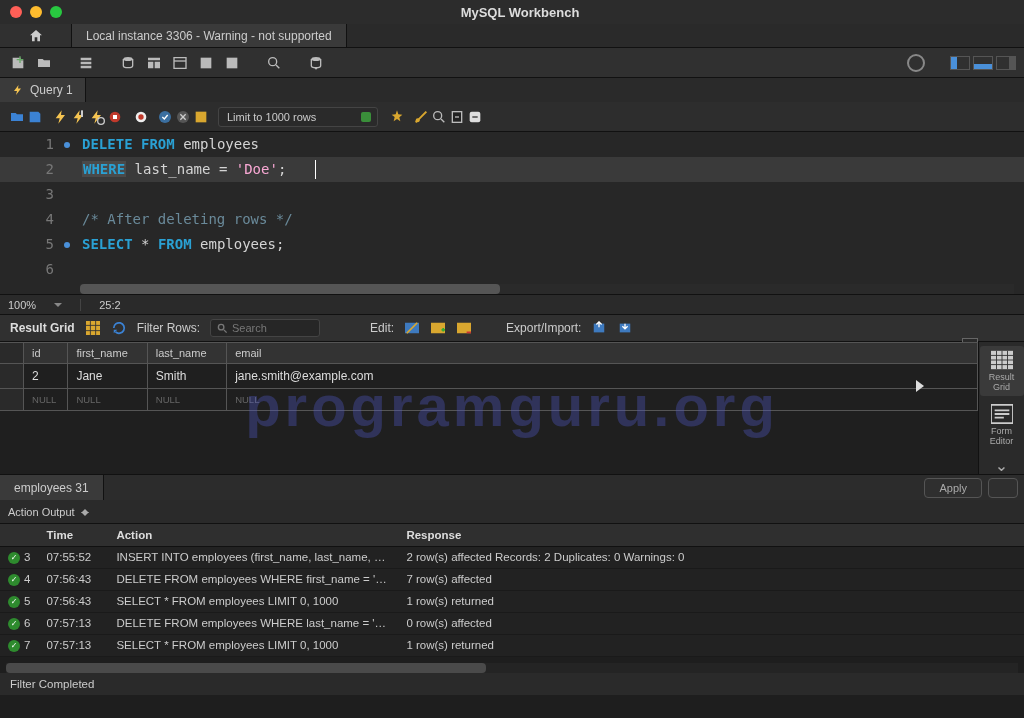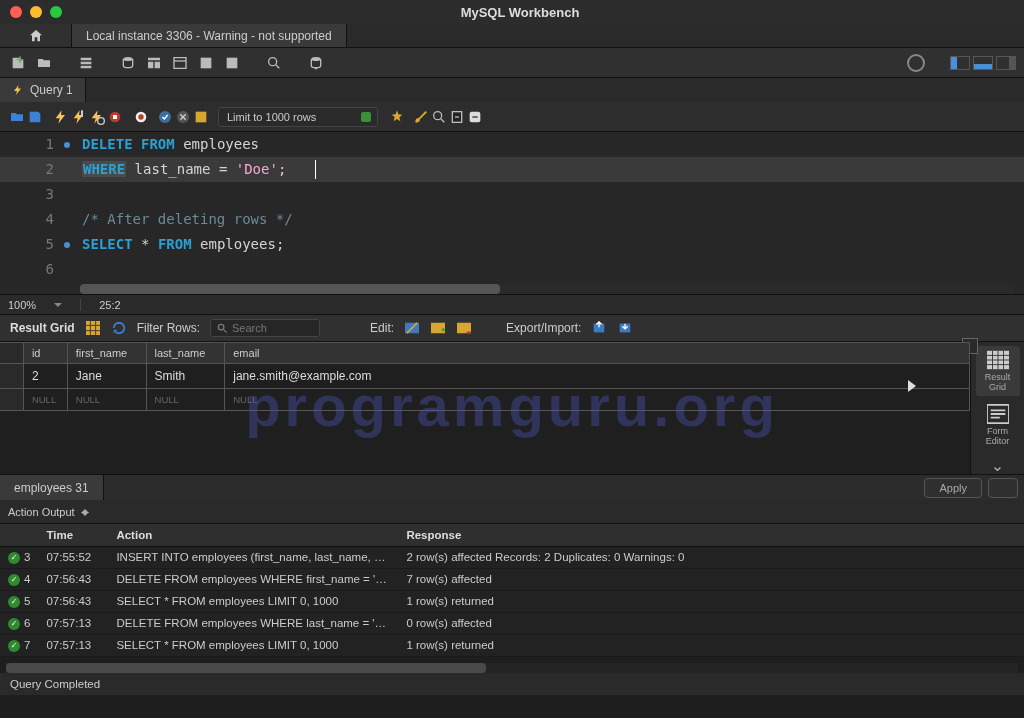--- a/index.html
+++ b/index.html
@@ -70,21 +70,21 @@
   .result-toolbar { height:28px; background:#303030; border-top:1px solid #111; border-bottom:1px solid #111; display:flex; align-items:center; padding:0 10px; gap:10px; font-size:12px;}
   .result-toolbar b{font-weight:bold;color:#ddd;}
   .rt-ic{width:16px;height:16px;display:flex;align-items:center;justify-content:center;}
   .rt-ic svg{width:14px;height:14px;}
   .search-box{background:#262626;border:1px solid #444;height:18px;width:110px;display:flex;align-items:center;padding:0 6px;gap:4px;color:#777;font-size:11px;border-radius:3px;}
   .search-box svg{width:11px;height:11px;fill:#777;}
 
   
   .result-wrap{display:flex; height:132px; background:#1f1f1f;}
   .result-grid{flex:1; position:relative;}
-  .side-panel{width:54px;background:#2a2a2a;border-left:1px solid #111;display:flex;flex-direction:column;align-items:center;padding-top:4px;gap:4px;}
+  .side-panel{width:46px;background:#2a2a2a;border-left:1px solid #111;display:flex;flex-direction:column;align-items:center;padding-top:4px;gap:4px;}
   .side-item{width:44px;display:flex;flex-direction:column;align-items:center;gap:2px;font-size:9px;color:#aaa;padding:4px 0;}
   .side-item.active{background:#3a3a3a;border-radius:3px;}
   .side-item svg{width:22px;height:20px;fill:#ccc;}
   .side-caret{position:absolute; right:54px; top:38px; width:0;height:0;border-top:6px solid transparent;border-bottom:6px solid transparent;border-left:8px solid #ddd;}
   .side-chevron{color:#aaa;font-size:16px;margin-top:2px;}
 
   table.data { border-collapse:collapse; width:100%; }
   table.data th { background:#333; color:#ccc; font-weight:normal; font-size:11px; text-align:left; padding:4px 8px; border:1px solid #555; }
   table.data td { background:#1f1f1f; color:#ddd; font-size:12px; padding:5px 8px; border:1px solid #555; }
   table.data td.nullc { color:#666; font-size:9.5px;}
@@ -531,16 +531,16 @@
         <td class="ao-time">07:57:13</td>
         <td class="ao-action">SELECT * FROM employees LIMIT 0, 1000</td>
         <td class="ao-resp">1 row(s) returned</td>
       </tr>
     </tbody>
 </table>
 <div style="height:6px"></div>
 <div class="bottom-scroll"></div>
 
 <div class="statusbar">
-  <span>Query Completed</span>
+  <span>Filter Completed</span>
 </div>
 
 <div class="watermark">programguru.org</div>
 
 </body></html>

